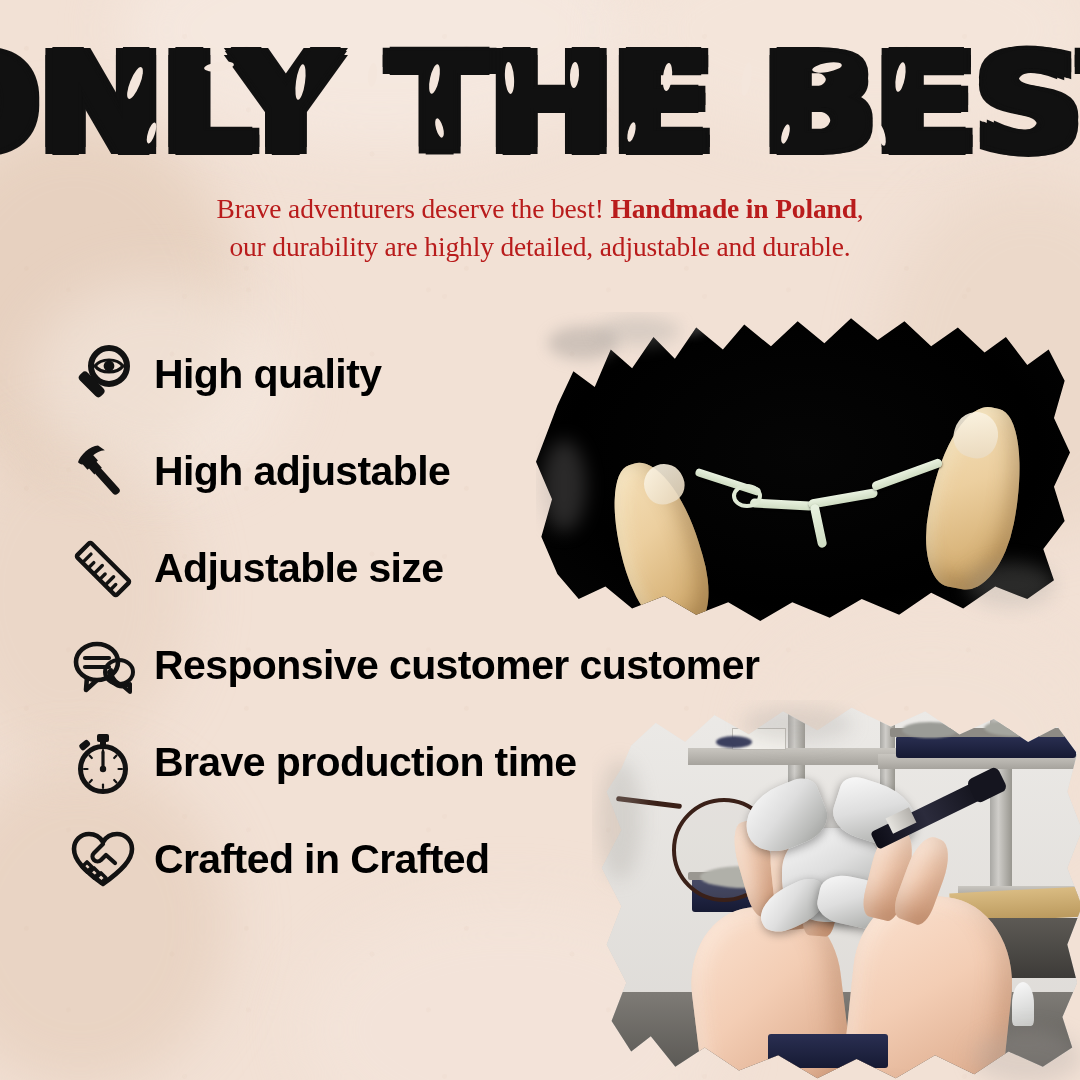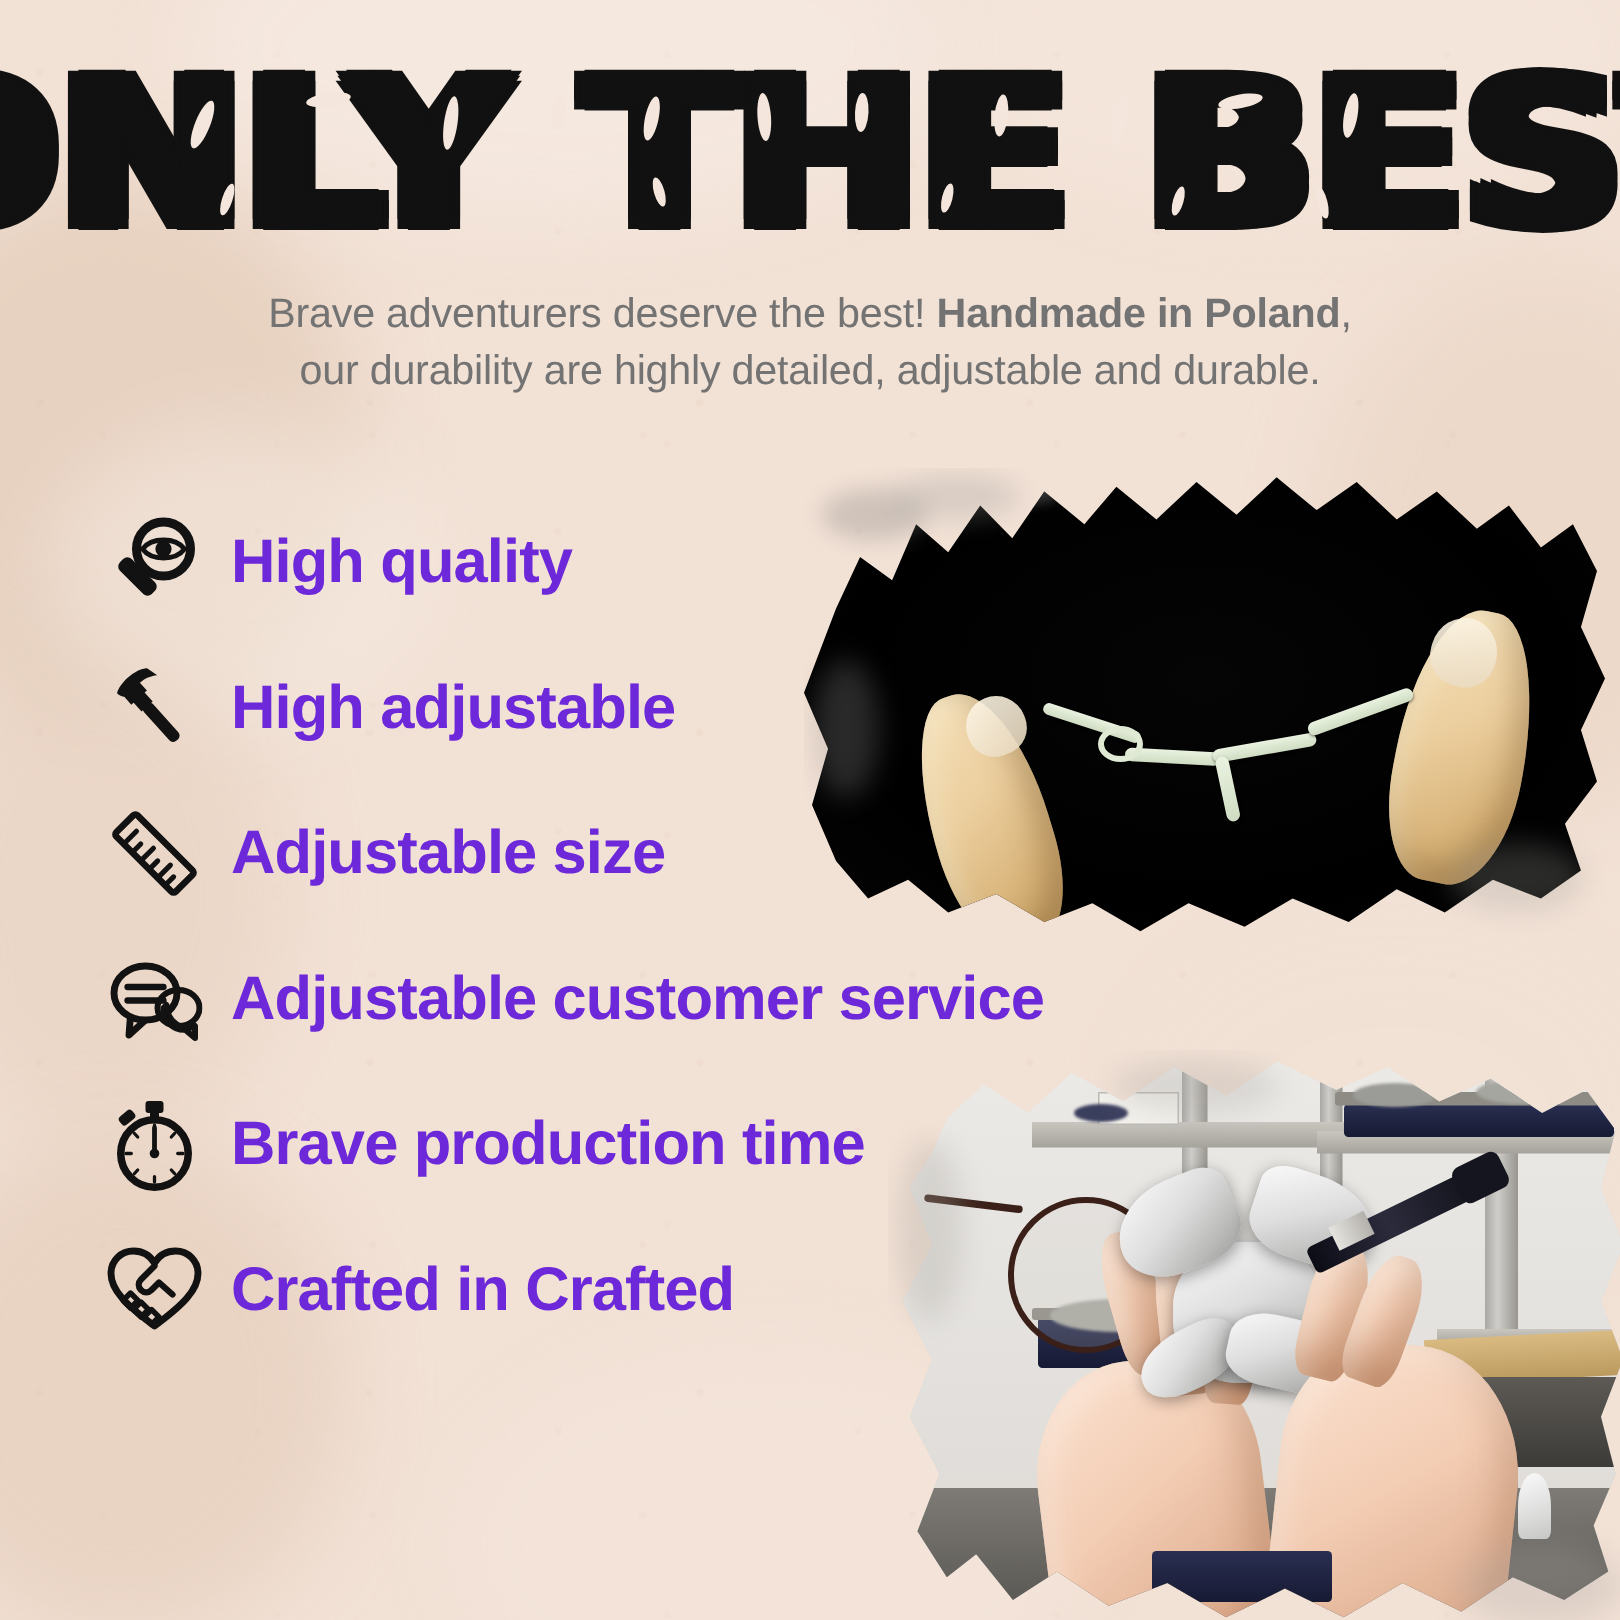--- a/index.html
+++ b/index.html
@@ -77,24 +77,24 @@
     border-radius: 50%;
     pointer-events: none;
   }
 
   
   .subtitle {
     position: absolute;
     left: 0; right: 0;
     top: 190px;
     text-align: center;
-    font-family: Liberation Sans, sans-serif;
+    font-family: Liberation Serif, serif;
     font-size: 27.5px;
     line-height: 38px;
-    color: #737373;
+    color: #b91c1c;
     letter-spacing: -.15px;
   }
   .subtitle b { font-weight: 700; }
 
   
   .features {
     position: absolute;
     left: 60px;
     top: 326px;
     width: 740px;
@@ -110,21 +110,21 @@
     display: flex;
     align-items: center;
     justify-content: center;
   }
   .feature .ico svg { display: block; }
   .feature .flabel {
     font-family: "Liberation Sans", sans-serif;
     font-weight: 700;
     font-size: 41px;
     line-height: 1;
-    color: #6d28d9;
+    color: #000000;
     letter-spacing: -.6px;
     white-space: nowrap;
     padding-left: 8px;
   }
 
   
   .photo {
     position: absolute;
     overflow: hidden;
   }
@@ -358,21 +358,21 @@
       <span class="ico">
         <svg width="64" height="64" viewBox="0 0 64 64">
           <path d="M40 36 C40 45, 47 51, 54 51 C56 51, 58 50.6, 59 50 L59 58 L52.5 52.5 C45 53, 38 47, 38 38 Z" fill="none" stroke="#121212" stroke-width="4" stroke-linejoin="round"></path>
           <ellipse cx="48" cy="38" rx="14" ry="12" fill="none" stroke="#121212" stroke-width="4"></ellipse>
           <ellipse cx="26" cy="28" rx="21" ry="18" fill="none" stroke="#121212" stroke-width="4.6"></ellipse>
           <path d="M16 43 L15 56 L26 46" fill="none" stroke="#121212" stroke-width="4.6" stroke-linejoin="round"></path>
           <line x1="14" y1="24" x2="38" y2="24" stroke="#121212" stroke-width="4.2" stroke-linecap="round"></line>
           <line x1="14" y1="33" x2="38" y2="33" stroke="#121212" stroke-width="4.2" stroke-linecap="round"></line>
         </svg>
       </span>
-      <span class="flabel">Adjustable customer service</span>
+      <span class="flabel">Responsive customer customer</span>
     </div>
 
     <div class="feature">
       <span class="ico">
         <svg width="64" height="64" viewBox="0 0 64 64">
           <rect x="26" y="3" width="12" height="8" rx="2" fill="#121212"></rect>
           <rect x="29" y="9" width="6" height="7" fill="#121212"></rect>
           <rect x="8" y="11" width="11" height="7" rx="2.4" fill="#121212" transform="rotate(-40 13 14)"></rect>
           <circle cx="32" cy="38" r="22.5" fill="none" stroke="#121212" stroke-width="5"></circle>
           <g stroke="#121212" stroke-width="2.2" stroke-linecap="round">

